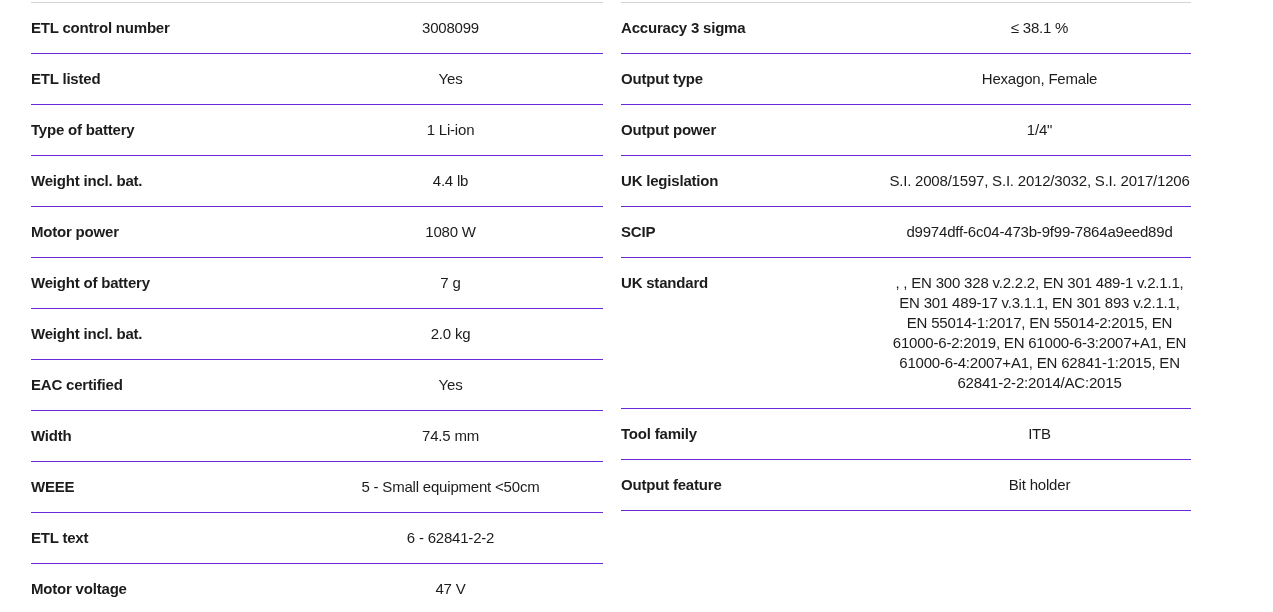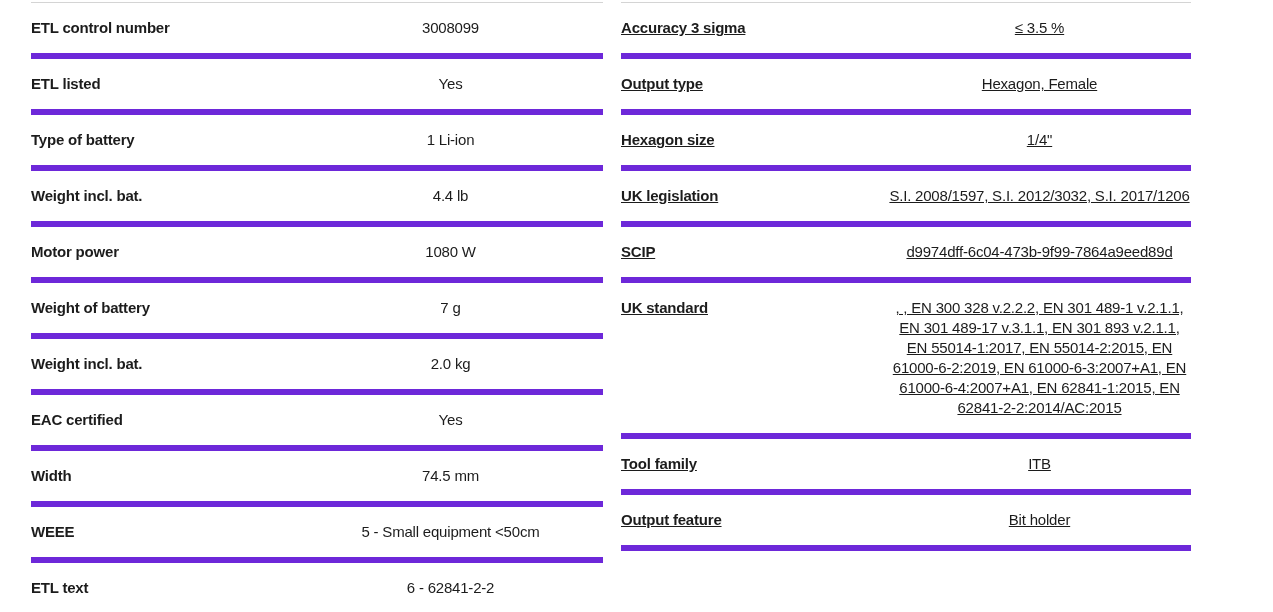--- a/index.html
+++ b/index.html
@@ -14,26 +14,26 @@
     height: 612px;
     overflow: hidden;
     background: #ffffff;
   }
   .spec-table {
     position: absolute;
     top: 2px;
     border-top: 1px solid #d4d4d4;
   }
   .spec-table.left  { left: 31px;  width: 572px; }
-  .spec-table.right { left: 621px; width: 570px; text-decoration: underline; }
+  .spec-table.right { left: 621px; width: 570px; }
   .spec-row {
     display: flex;
     align-items: flex-start;
     padding: 15px 0;
-    border-bottom: 6px solid #6d28d9;
+    border-bottom: 1px solid #6d28d9;
     gap: 12px;
   }
   .spec-label {
     flex: 0 0 255px;
     font-size: 15px;
     line-height: 20px;
     font-weight: 600;
     letter-spacing: -0.2px;
     padding-right: 12px;
   }
@@ -99,28 +99,28 @@
     </div>
     <div class="spec-row">
       <div class="spec-label">Motor voltage</div>
       <div class="spec-value">47 V</div>
     </div>
   </div>
 
   <div class="spec-table right">
     <div class="spec-row">
       <div class="spec-label">Accuracy 3 sigma</div>
-      <div class="spec-value">≤ 3.5 %</div>
+      <div class="spec-value">≤ 38.1 %</div>
     </div>
     <div class="spec-row">
       <div class="spec-label">Output type</div>
       <div class="spec-value">Hexagon, Female</div>
     </div>
     <div class="spec-row">
-      <div class="spec-label">Hexagon size</div>
+      <div class="spec-label">Output power</div>
       <div class="spec-value">1/4"</div>
     </div>
     <div class="spec-row">
       <div class="spec-label">UK legislation</div>
       <div class="spec-value">S.I. 2008/1597, S.I. 2012/3032, S.I. 2017/1206</div>
     </div>
     <div class="spec-row">
       <div class="spec-label">SCIP</div>
       <div class="spec-value">d9974dff-6c04-473b-9f99-7864a9eed89d</div>
     </div>

